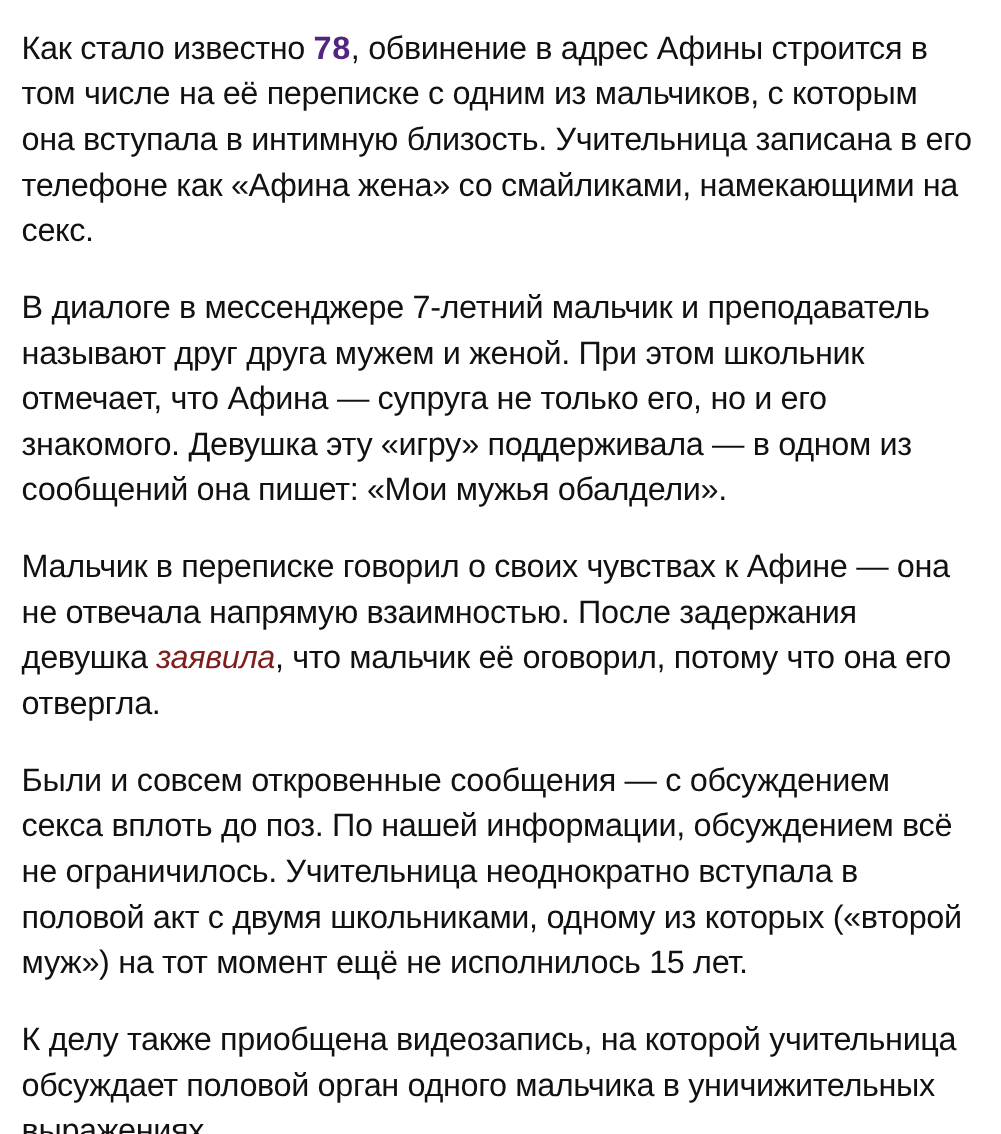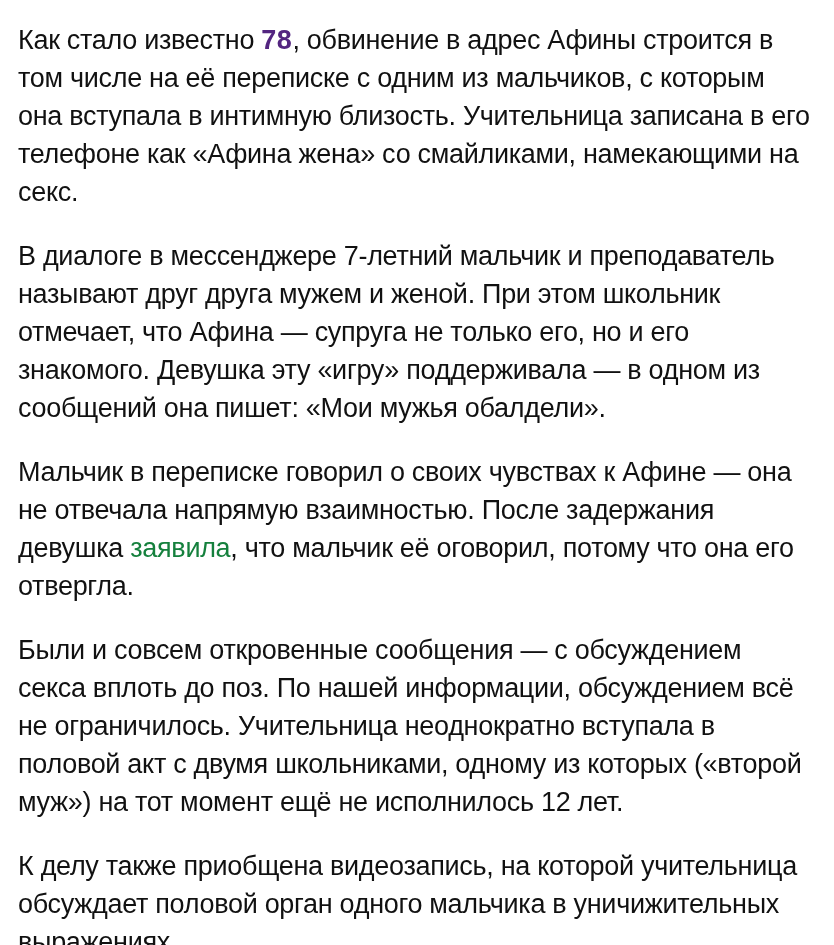--- a/index.html
+++ b/index.html
@@ -26,43 +26,44 @@
     margin: 0 0 26px 0;
   }
   a.brand-link {
     color: #532580;
     font-weight: 800;
     text-decoration: none;
     letter-spacing: 0.5px;
     cursor: pointer;
   }
   a.text-link {
-    color: #15803d;
+    color: #7f1d1d;
     text-decoration: none;
     cursor: pointer;
+    font-style: italic;
   }
 </style>
 </head>
 <body>
 
 <article data-name="article-body">
 
   <p data-name="paragraph-intro">
     <span data-name="paragraph-text">Как стало известно </span><a class="brand-link" data-name="source-link-78">78</a><span data-name="paragraph-text">, обвинение в адрес Афины строится в том числе на её переписке с одним из мальчиков, с которым она вступала в интимную близость. Учительница записана в его телефоне как «Афина жена» со смайликами, намекающими на секс.</span>
   </p>
 
   <p data-name="paragraph-dialogue">
     <span data-name="paragraph-text">В диалоге в мессенджере 7-летний мальчик и преподаватель называют друг друга мужем и женой. При этом школьник отмечает, что Афина — супруга не только его, но и его знакомого. Девушка эту «игру» поддерживала — в одном из сообщений она пишет: «Мои мужья обалдели».</span>
   </p>
 
   <p data-name="paragraph-feelings">
     <span data-name="paragraph-text">Мальчик в переписке говорил о своих чувствах к Афине — она не отвечала напрямую взаимностью. После задержания девушка </span><a class="text-link" data-name="statement-link">заявила</a><span data-name="paragraph-text">, что мальчик её оговорил, потому что она его отвергла.</span>
   </p>
 
   <p data-name="paragraph-messages">
-    <span data-name="paragraph-text">Были и совсем откровенные сообщения — с обсуждением секса вплоть до поз. По нашей информации, обсуждением всё не ограничилось. Учительница неоднократно вступала в половой акт с двумя школьниками, одному из которых («второй муж») на тот момент ещё не исполнилось 12 лет.</span>
+    <span data-name="paragraph-text">Были и совсем откровенные сообщения — с обсуждением секса вплоть до поз. По нашей информации, обсуждением всё не ограничилось. Учительница неоднократно вступала в половой акт с двумя школьниками, одному из которых («второй муж») на тот момент ещё не исполнилось 15 лет.</span>
   </p>
 
   <p data-name="paragraph-video">
     <span data-name="paragraph-text">К делу также приобщена видеозапись, на которой учительница обсуждает половой орган одного мальчика в уничижительных выражениях.</span>
   </p>
 
 </article>
 
 </body></html>

